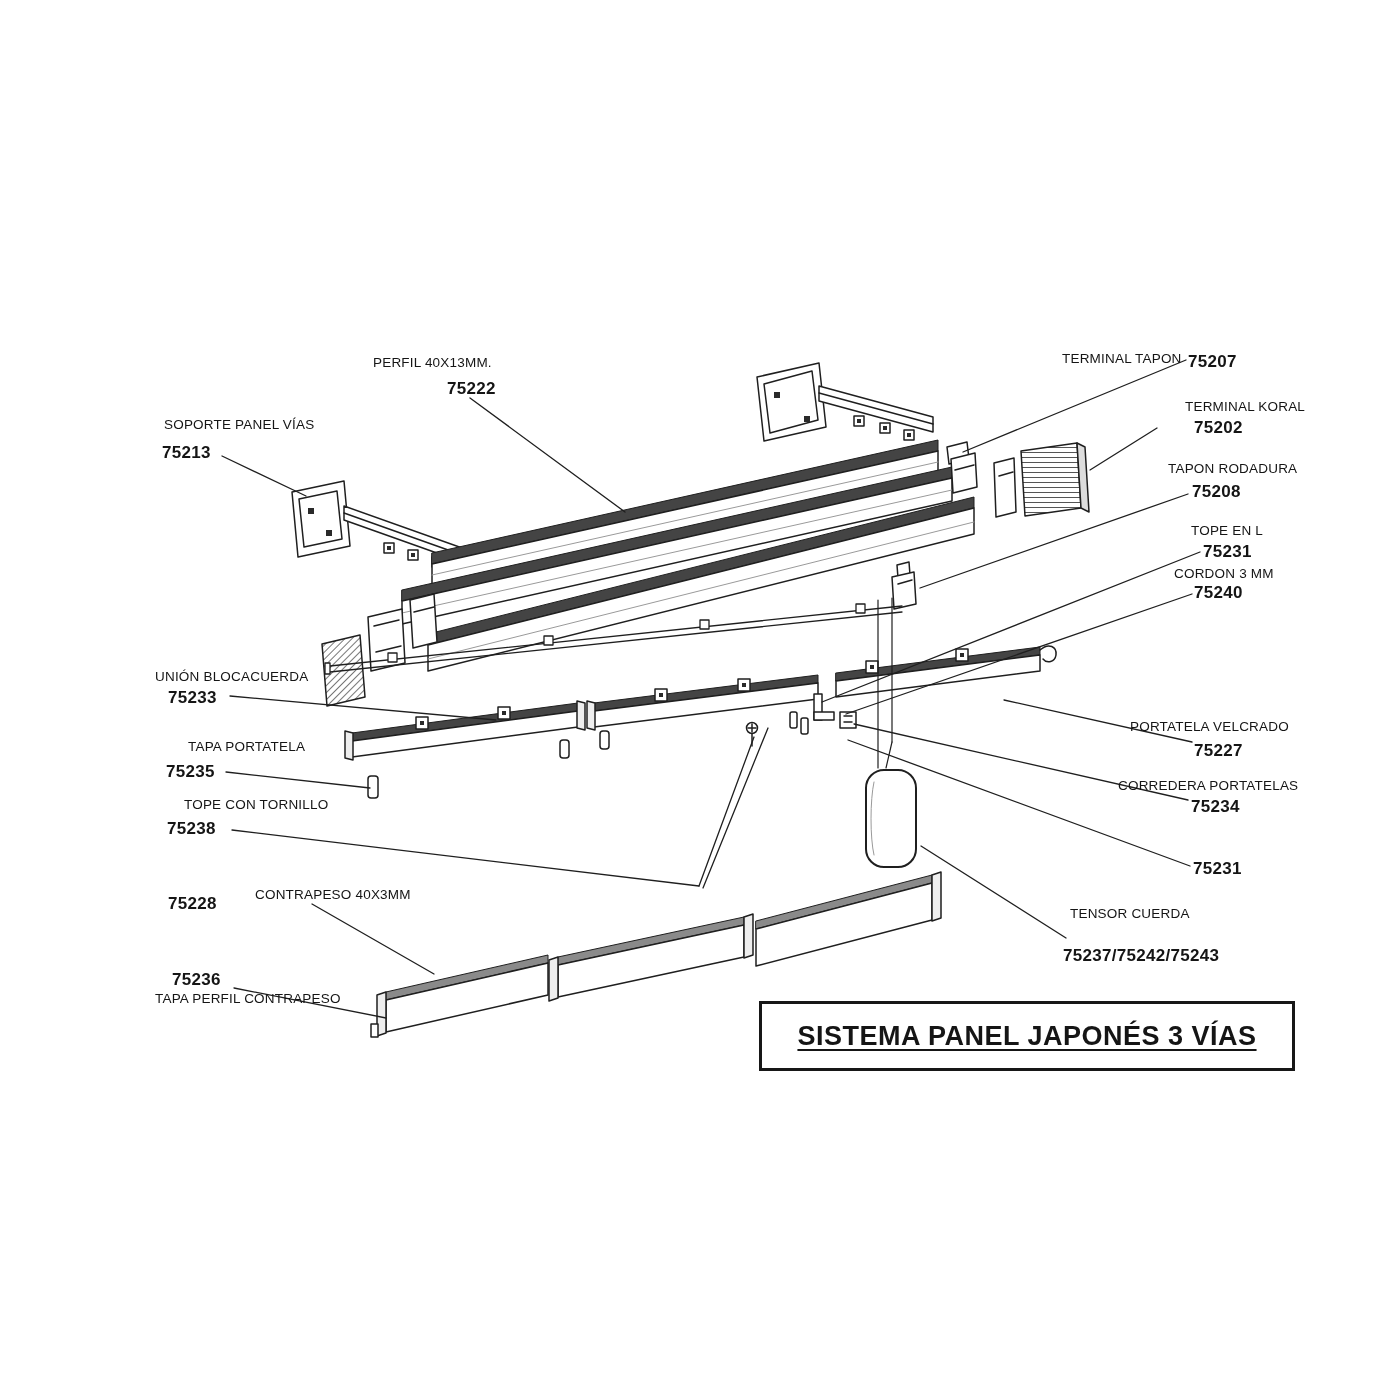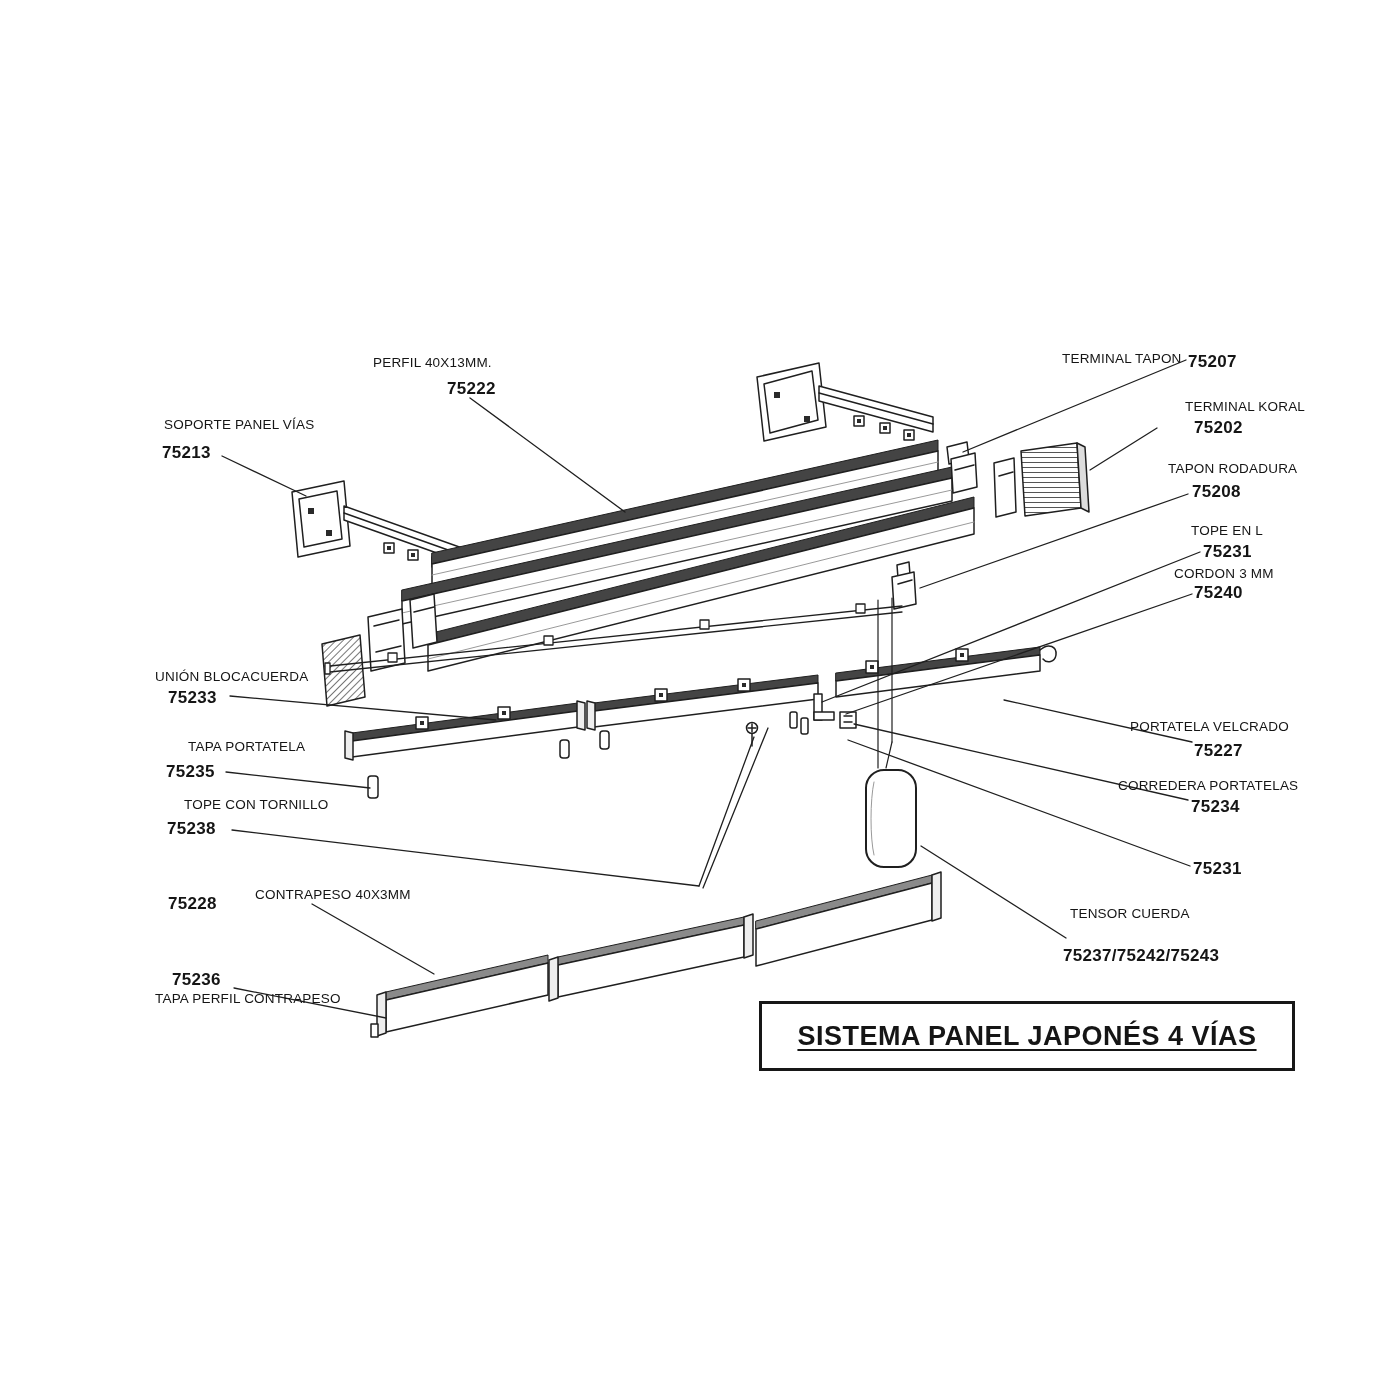--- a/index.html
+++ b/index.html
@@ -259,16 +259,16 @@
   <div class="lbl c" style="left:168px; top:894px;">75228</div>
   <div class="lbl t" style="left:243px; top:887px;margin-left:12px;">CONTRAPESO 40X3MM</div>
 
   <div class="lbl t" style="left:1070px; top:906px;">TENSOR CUERDA</div>
   <div class="lbl c" style="left:1063px; top:930px;margin-top:16px;">75237/75242/75243</div>
 
   <div class="lbl c" style="left:172px; top:970px;">75236</div>
   <div class="lbl t" style="left:155px; top:991px;">TAPA PERFIL CONTRAPESO</div>
 
   <div class="title-box">
-    <span class="title-text">SISTEMA PANEL JAPONÉS 4 VÍAS</span>
+    <span class="title-text">SISTEMA PANEL JAPONÉS 3 VÍAS</span>
   </div>
 
 </div>
 
 </body></html>

